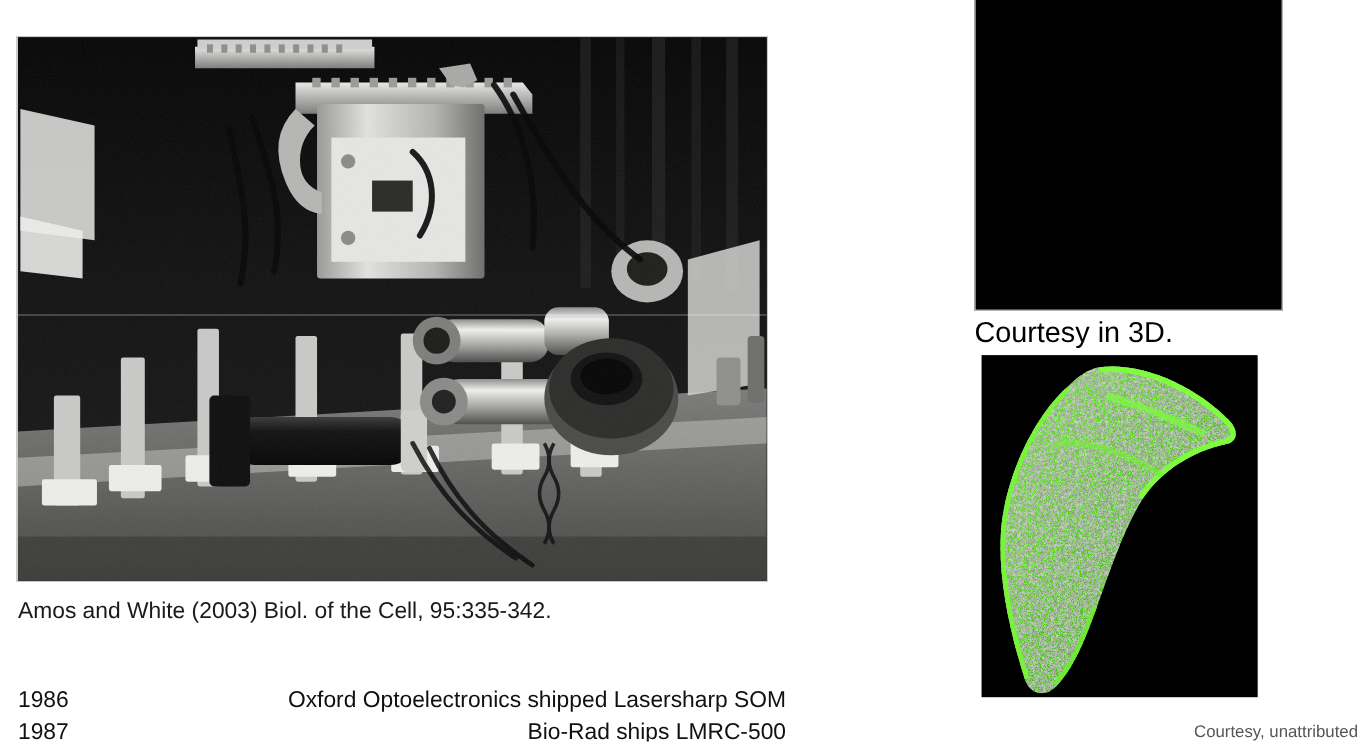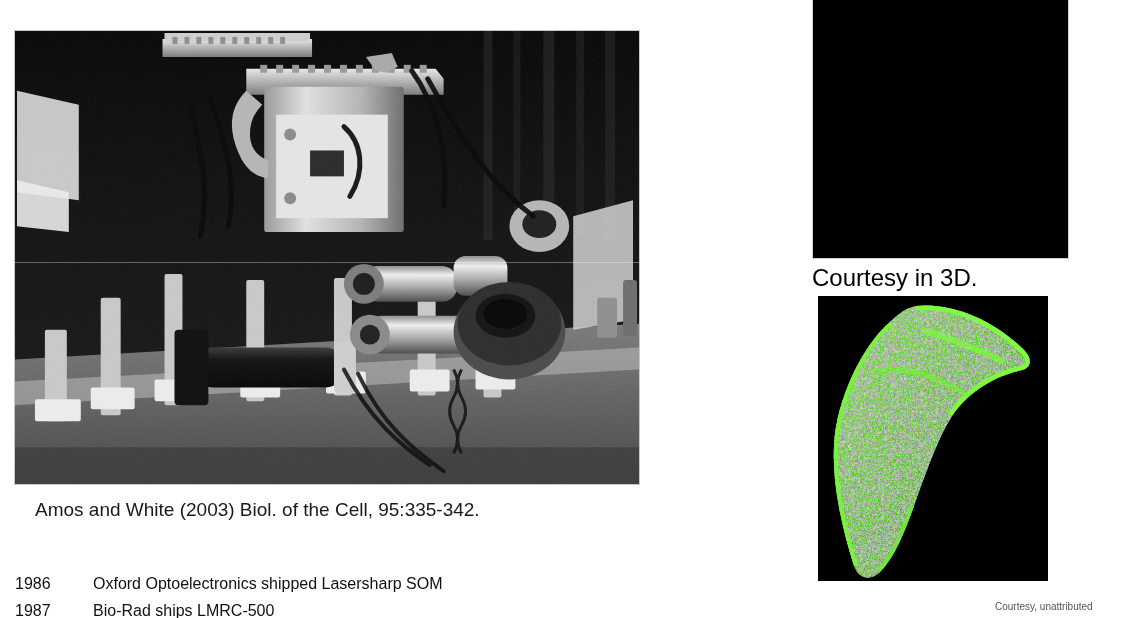--- a/index.html
+++ b/index.html
@@ -26,38 +26,37 @@
   }
   .photo-frame svg{display:block;width:100%;height:100%;}
 
   
   .citation{
     position:absolute;
     left:15px; top:499px;
     font-size:19px;
     color:#1a1a1a;
     white-space:nowrap;
-    margin-left:20px;
   }
 
   
   .timeline{
     position:absolute;
     left:15px; top:570px;
     width:640px;
   }
   .tl-row{
     display:flex;
-    font-size:16px;
+    font-size:19px;
     line-height:27px;
     color:#111;
     white-space:nowrap;
   }
   .tl-year{width:78px;flex:0 0 78px;}
-  .tl-text{flex:1 1 auto;}
+  .tl-text{flex:1 1 auto;text-align:right;}
 
   
   .black-panel{
     position:absolute;
     left:812px; top:-2px;
     width:257px; height:261px;
     background:#000000;
     border:1px solid #d2d2d2;
     box-sizing:border-box;
   }
@@ -73,21 +72,21 @@
     left:818px; top:296px;
     width:230px; height:285px;
     background:#000000;
     overflow:hidden;
   }
   .green-panel svg{display:block;width:100%;height:100%;}
 
   .credit{
     position:absolute;
     left:995px; top:601px;
-    font-size:10px;
+    font-size:14px;
     color:#555;
     white-space:nowrap;
   }
 </style>
 </head>
 <body>
 
 <div class="slide">
 
   <div class="photo-frame">

